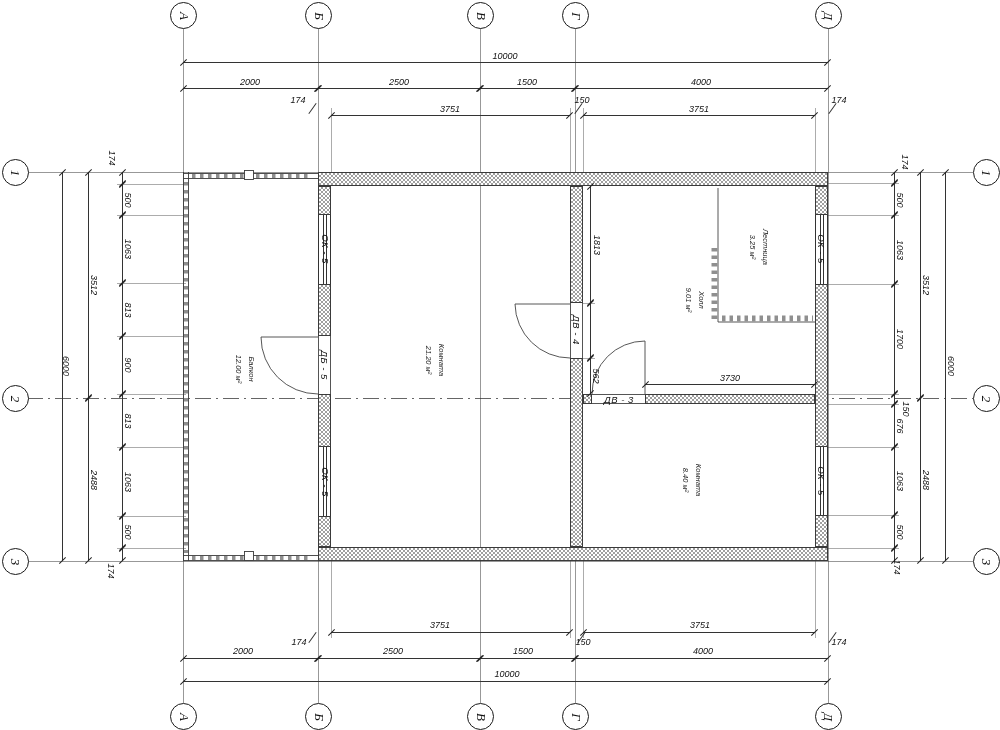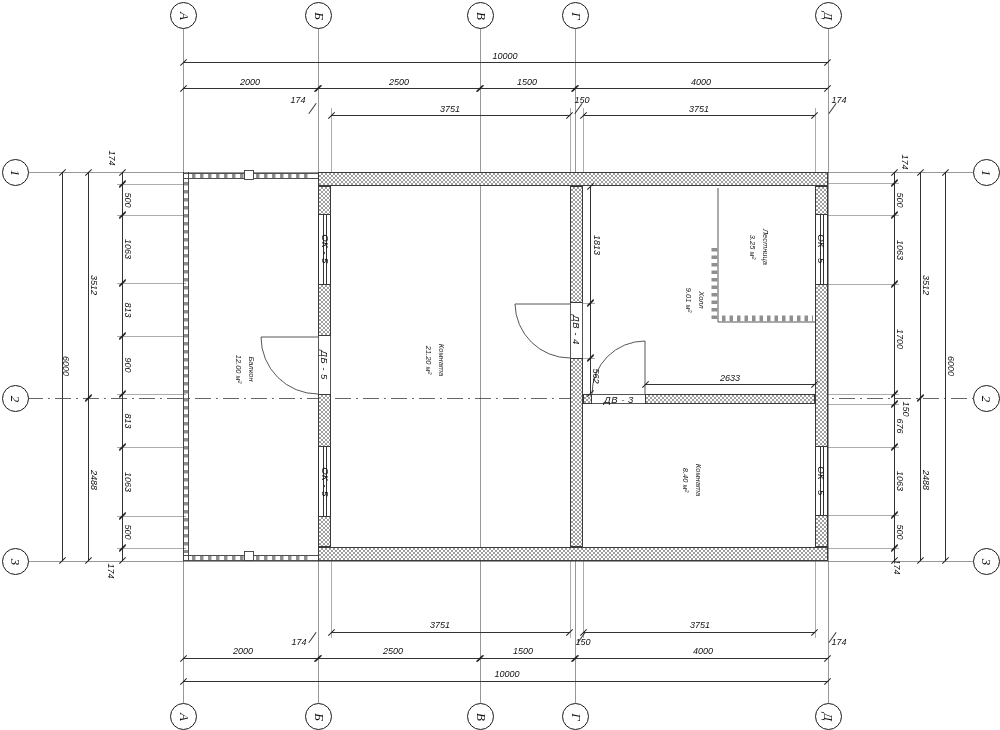--- a/index.html
+++ b/index.html
@@ -219,21 +219,21 @@
   <div class="dt dtv" style="left:900px;top:426px">676</div>
   <div class="dt dtv" style="left:900px;top:481px">1063</div>
   <div class="dt dtv" style="left:900px;top:532px">500</div>
   <div class="dt dtv" style="left:897px;top:567px">174</div>
   <div class="dt dtv" style="left:926px;top:285px">3512</div>
   <div class="dt dtv" style="left:926px;top:480px">2488</div>
   <div class="dt dtv" style="left:951px;top:366px">6000</div>
 
   <div class="dt dtv" style="left:597px;top:245px">1813</div>
   <div class="dt dtv" style="left:596px;top:376px">562</div>
-  <div class="dt" style="left:730px;top:378px">2633</div>
+  <div class="dt" style="left:730px;top:378px">3730</div>
 
   <div class="ol olv" style="left:325px;top:249px">ОК - 5</div>
   <div class="ol olv" style="left:325px;top:482px">ОК - 5</div>
   <div class="ol olv" style="left:821px;top:249px">ОК - 5</div>
   <div class="ol olv" style="left:821px;top:481px">ОК - 5</div>
   <div class="ol olv" style="left:324px;top:365px">ДБ - 5</div>
   <div class="ol olv" style="left:576px;top:330px">ДВ - 4</div>
   <div class="ol" style="left:619px;top:399px">ДВ - 3</div>
 
   <div class="room" style="left:244px;top:369px">

